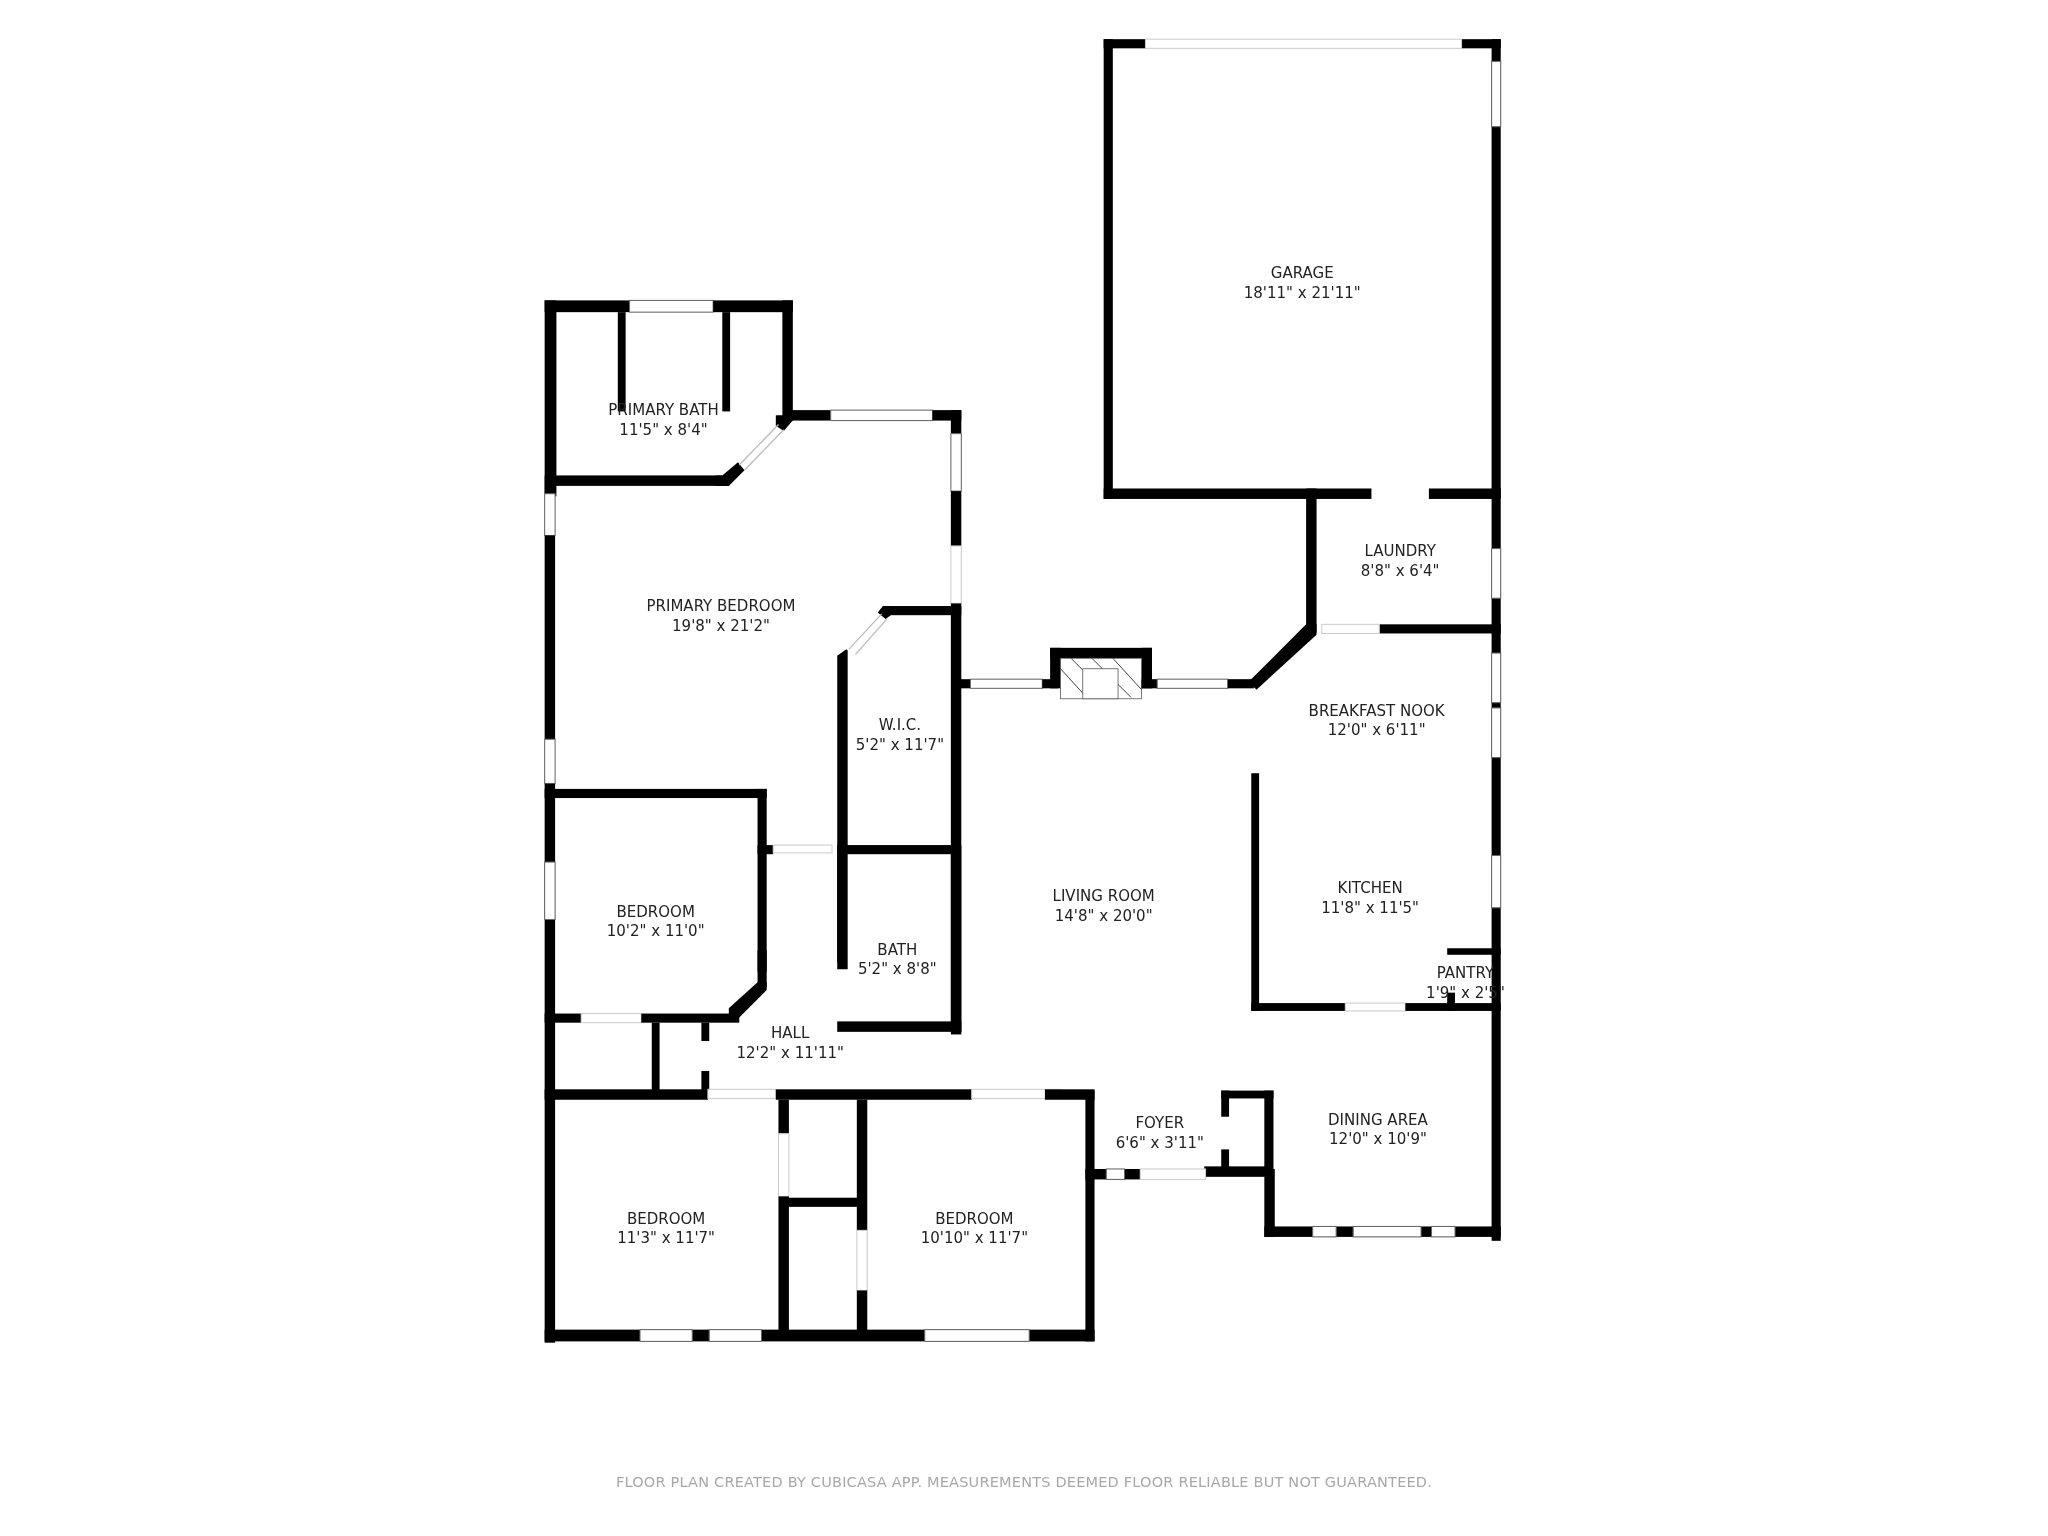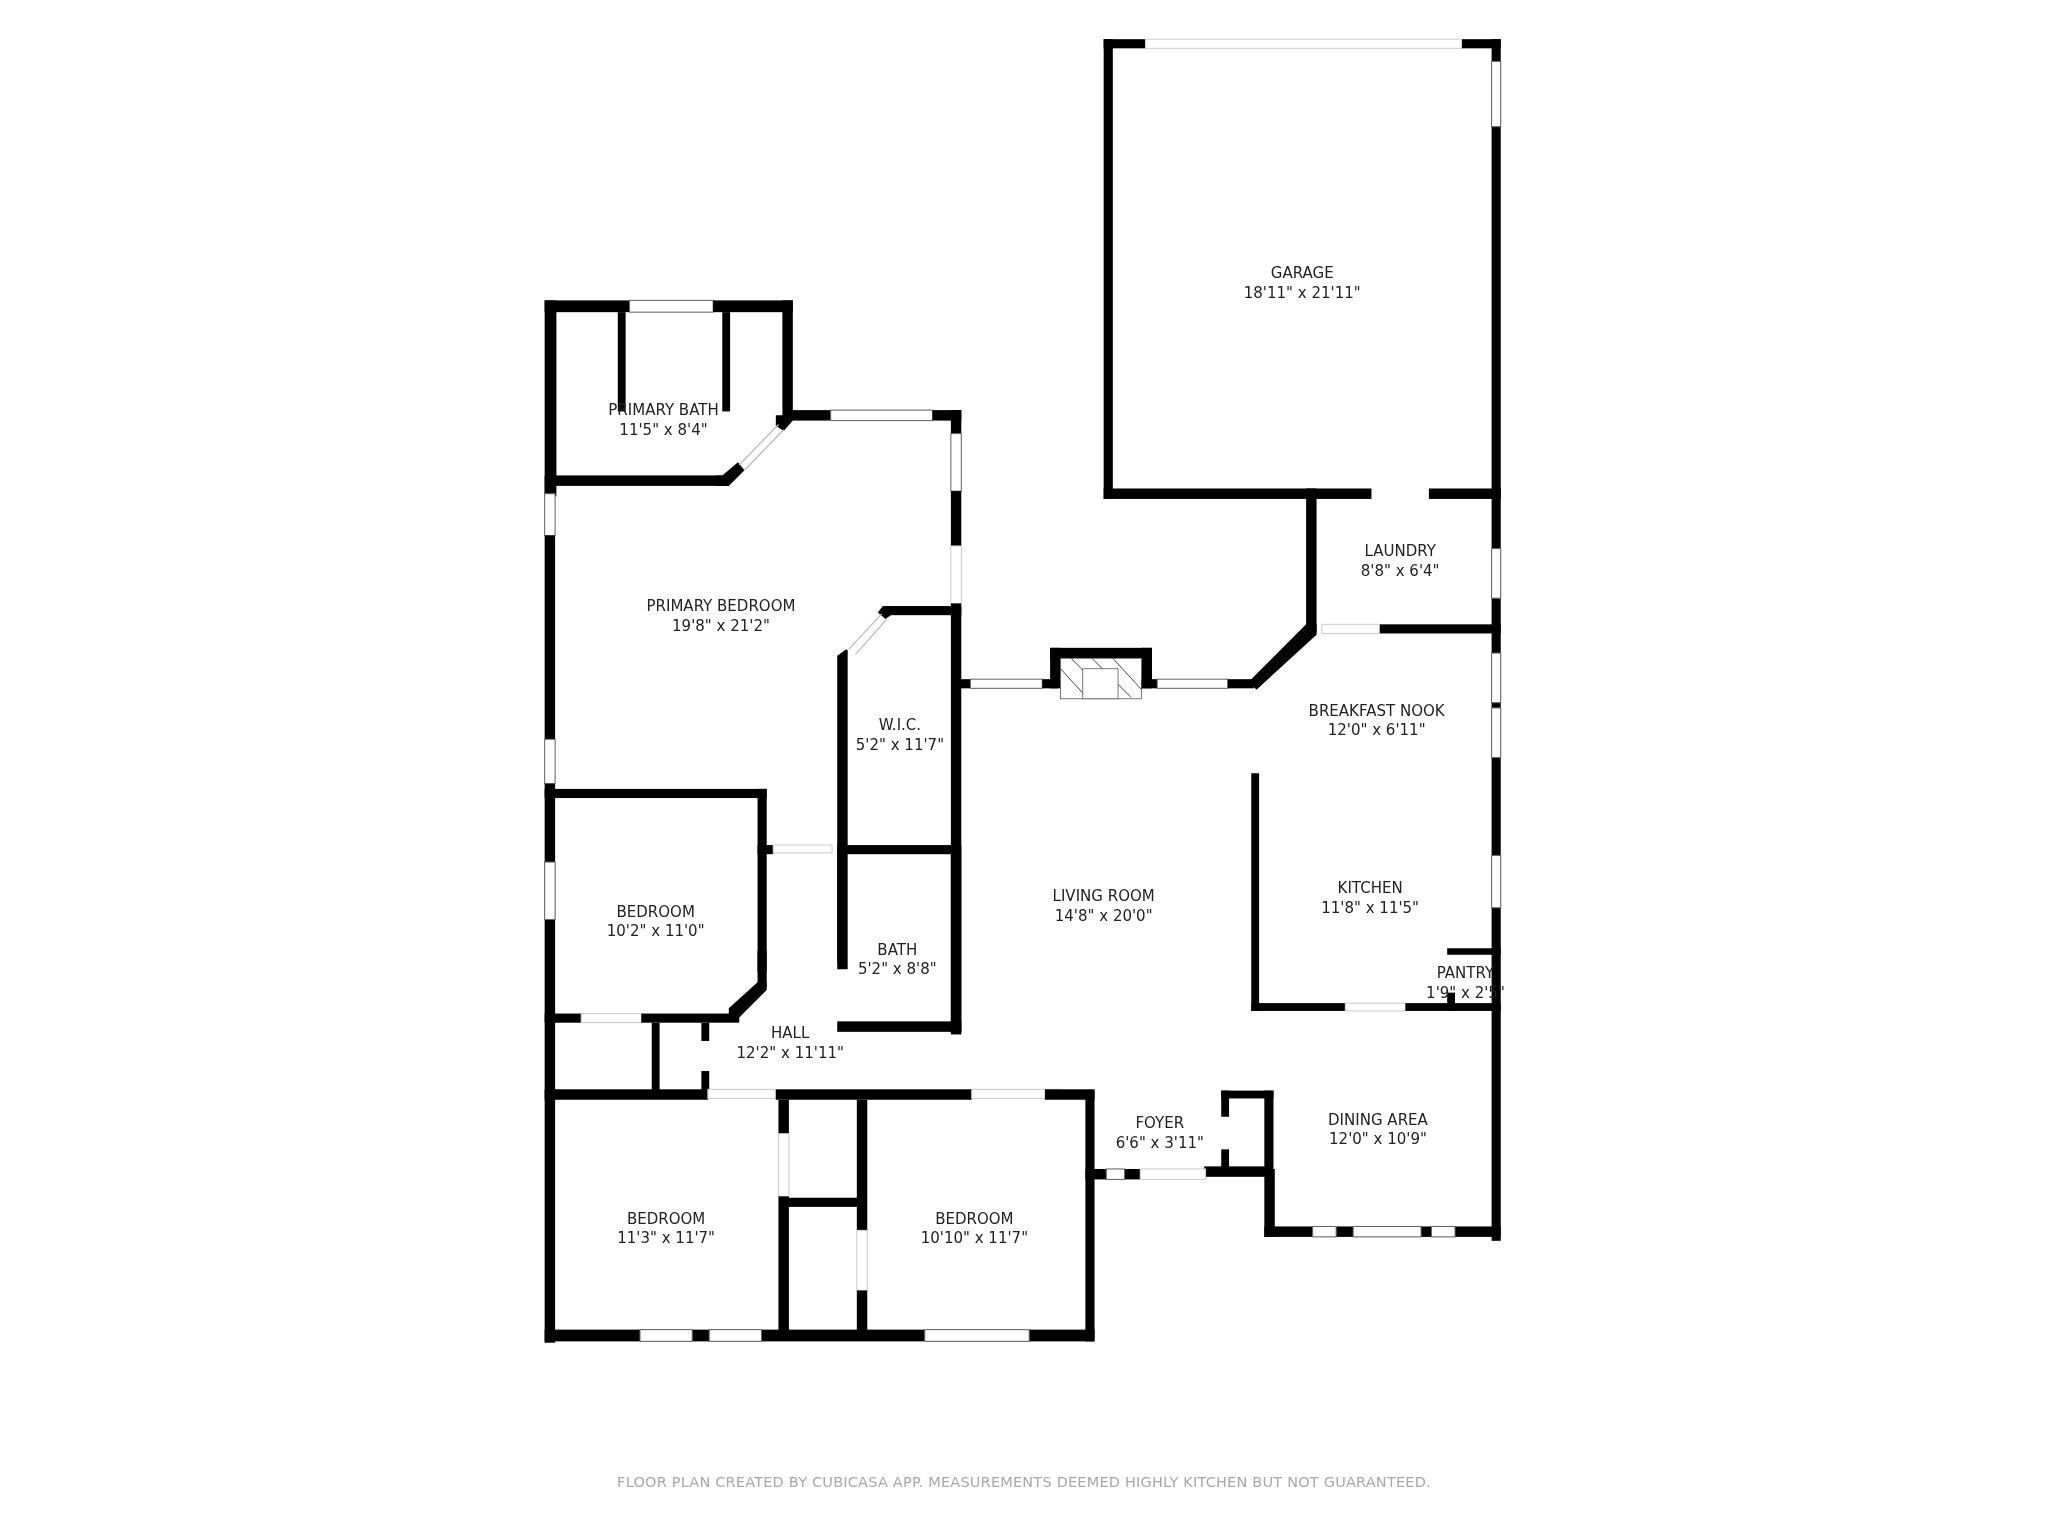--- a/index.html
+++ b/index.html
@@ -228,13 +228,13 @@
   <g>
     <text class="room-name" x="510" y="937">BEDROOM</text>
     <text class="room-dim" x="510" y="952">11'3" x 11'7"</text>
   </g>
   <g>
     <text class="room-name" x="746" y="937">BEDROOM</text>
     <text class="room-dim" x="746" y="952">10'10" x 11'7"</text>
   </g>
 </svg>
 
-<div class="footer">FLOOR PLAN CREATED BY CUBICASA APP. MEASUREMENTS DEEMED HIGHLY KITCHEN BUT NOT GUARANTEED.</div>
+<div class="footer">FLOOR PLAN CREATED BY CUBICASA APP. MEASUREMENTS DEEMED FLOOR RELIABLE BUT NOT GUARANTEED.</div>
 
 </body></html>

